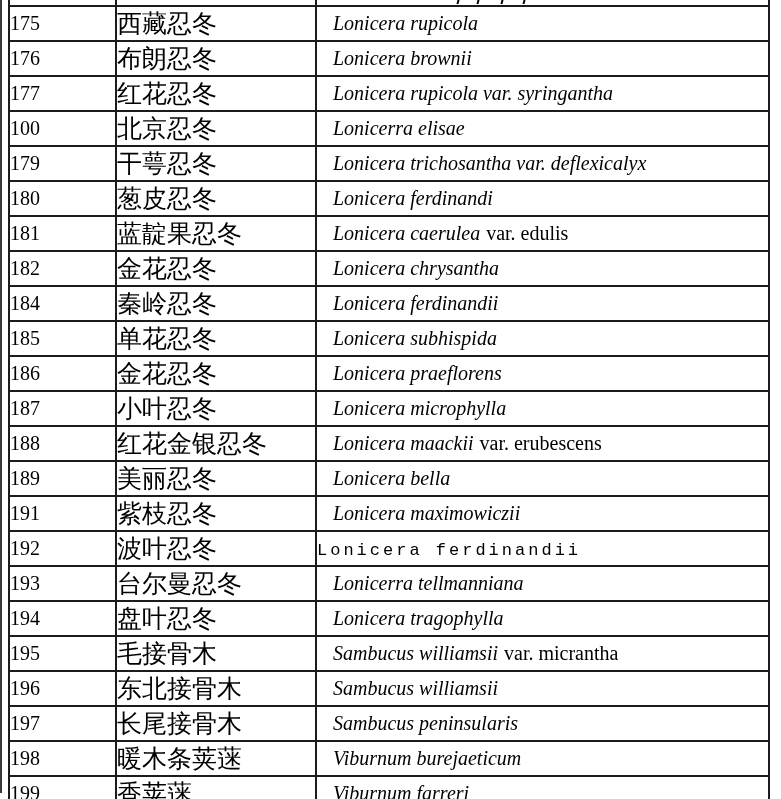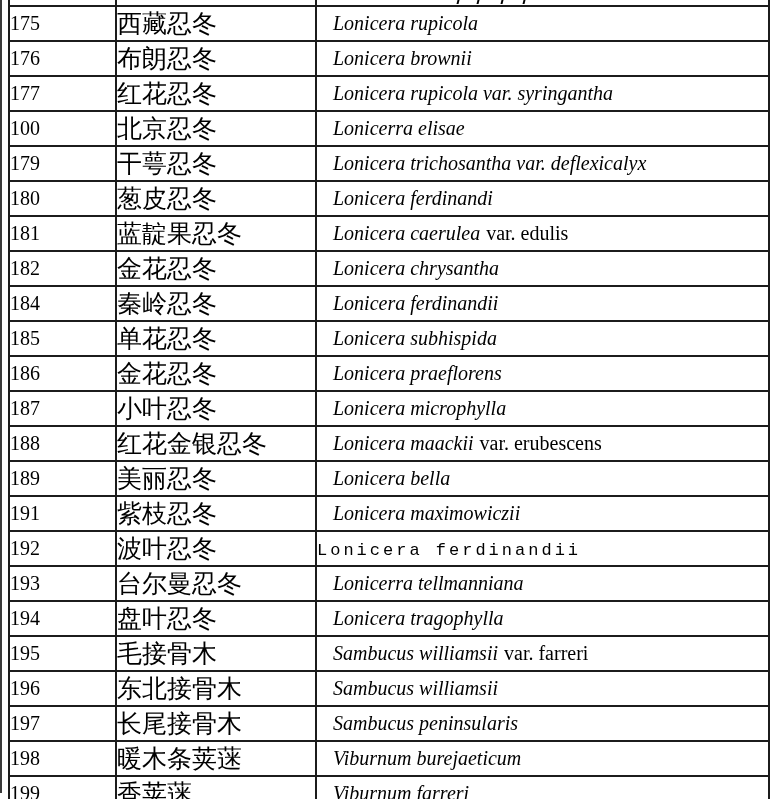--- a/index.html
+++ b/index.html
@@ -247,21 +247,21 @@
       <td class="cn">盘叶忍冬</td>
       <td class="latin">
         <span class="it">Lonicera tragophylla</span>
       </td>
     </tr>
 
     <tr class="data-row">
       <td class="num">195</td>
       <td class="cn">毛接骨木</td>
       <td class="latin">
-        <span class="it">Sambucus williamsii</span><span class="rm">var. farreri</span>
+        <span class="it">Sambucus williamsii</span><span class="rm">var. micrantha</span>
       </td>
     </tr>
 
     <tr class="data-row">
       <td class="num">196</td>
       <td class="cn">东北接骨木</td>
       <td class="latin">
         <span class="it">Sambucus williamsii</span>
       </td>
     </tr>

